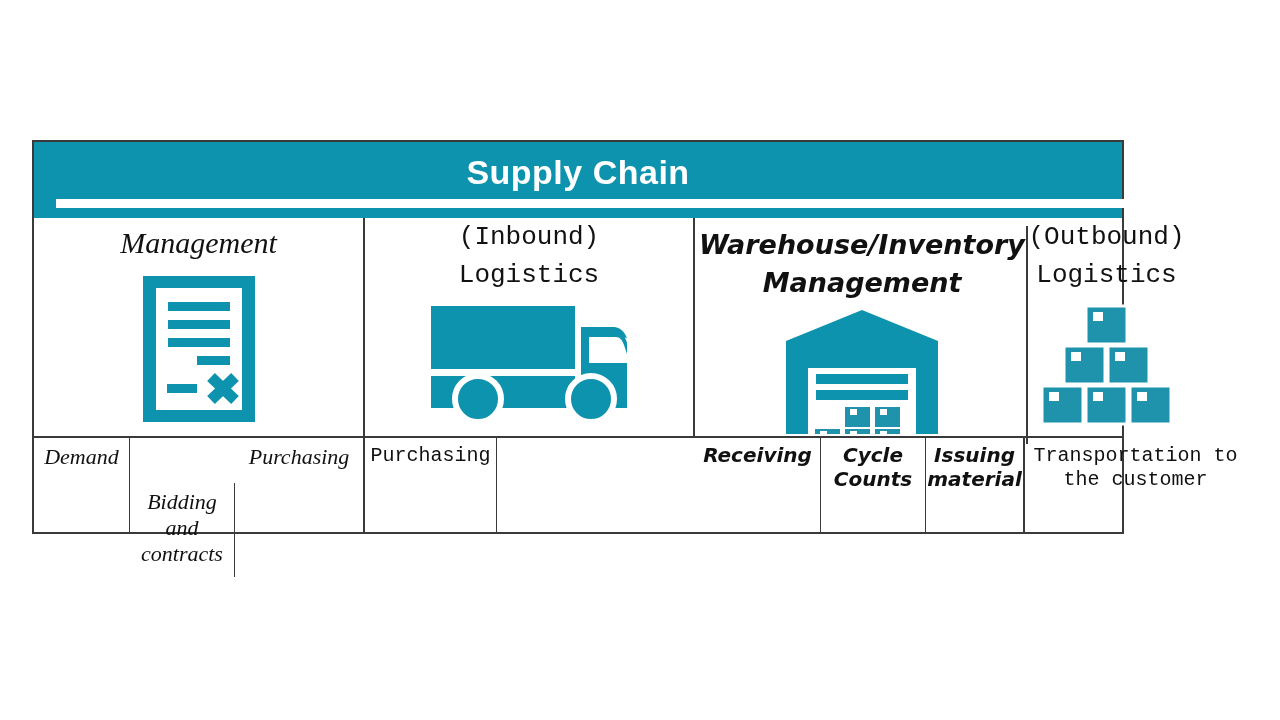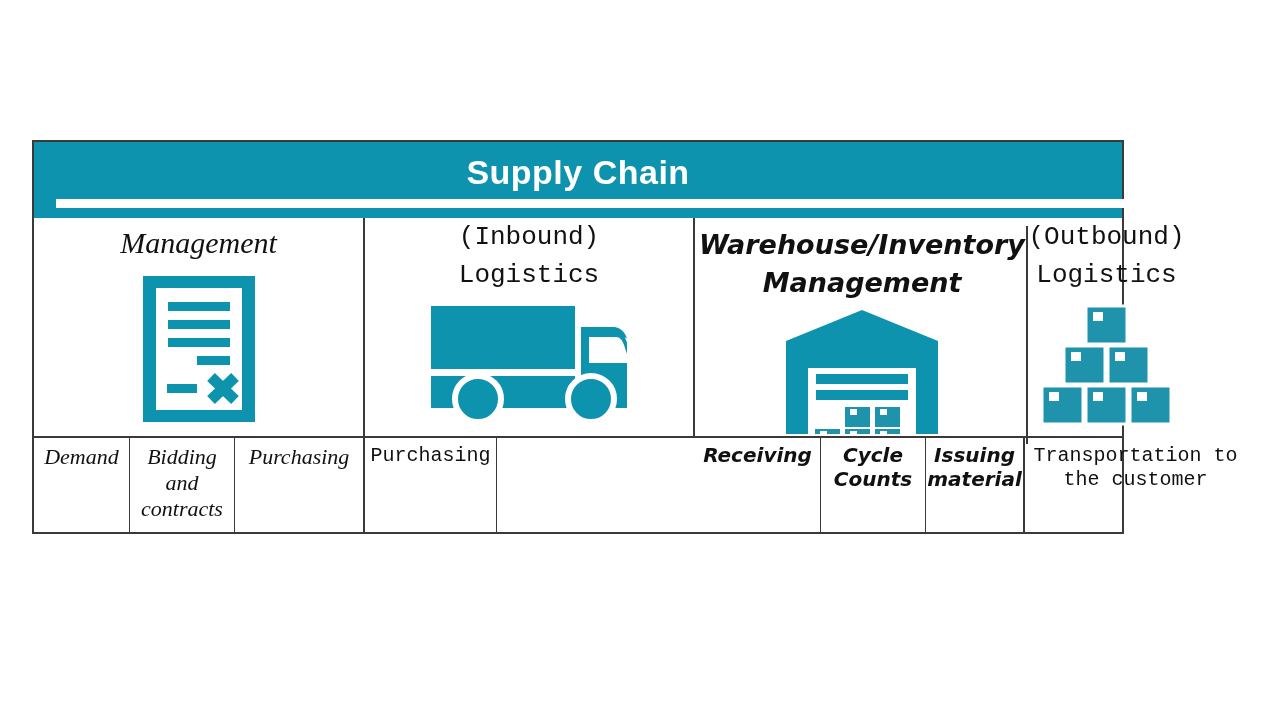--- a/index.html
+++ b/index.html
@@ -294,21 +294,21 @@
       </div>
     </div>
 
   </div>
 
   <div class="task-row">
 
     <div class="task" style="left:0px; width:96px;">
       <span class="task-label t-serif">Demand</span>
     </div>
-    <div class="task" style="left:96px; width:105px;">
+    <div class="task" style="left:96px; width:105px;margin-top:45px;">
       <span class="task-label t-serif">Bidding and contracts</span>
     </div>
     <div class="task group-end" style="left:201px; width:130px;">
       <span class="task-label t-serif">Purchasing</span>
     </div>
 
     <div class="task" style="left:331px; width:132px;">
       <span class="task-label t-mono">Purchasing</span>
     </div>
 

